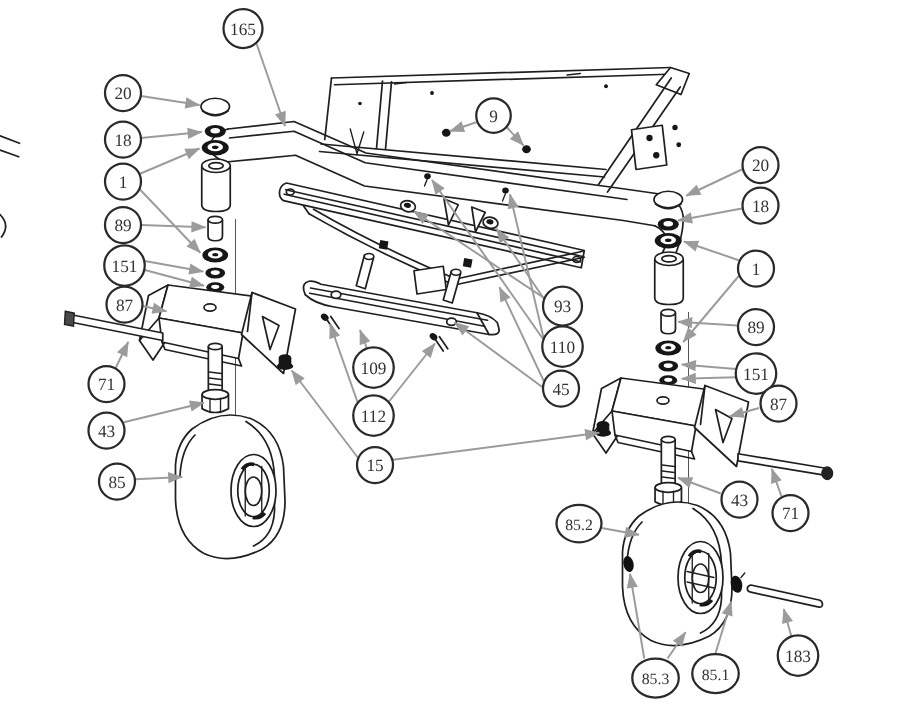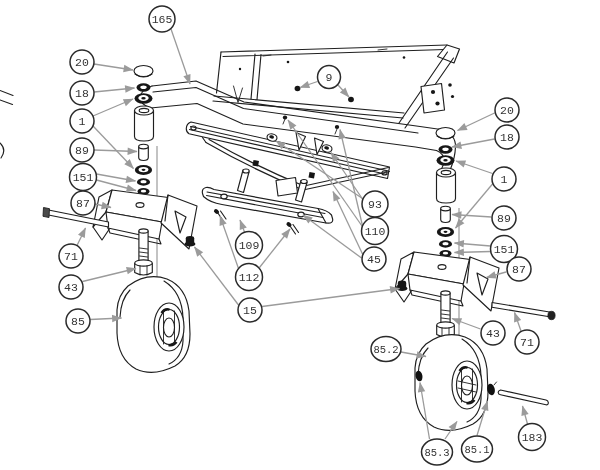--- a/index.html
+++ b/index.html
@@ -1,17 +1,17 @@
 <!DOCTYPE html>
 <html><head>
 <meta charset="utf-8">
 <style>
   html,body{margin:0;padding:0;background:#ffffff;}
   #stage{position:relative;width:600px;height:470px;background:#ffffff;overflow:hidden;
-         font-family:Liberation Mono, monospace;}
+         font-family:Liberation Serif, serif;}
   svg{display:block}
   .ln{fill:none;stroke:#1f1f1f;stroke-width:1.15;stroke-linecap:round;stroke-linejoin:round;}
   .fw{fill:#ffffff;stroke:#1f1f1f;stroke-width:1.15;stroke-linejoin:round;}
   .fd{fill:#161616;stroke:none;}
   .wf{fill:#ffffff;stroke:none;}
   .thin{fill:none;stroke:#555555;stroke-width:0.7;}
   .tick{fill:none;stroke:#1f1f1f;stroke-width:0.9;stroke-linecap:round;}
   .callout-bubble{fill:#ffffff;stroke:#2a2a2a;stroke-width:1.5;}
   .callout-number{fill:#333333;text-anchor:middle;}
   .leader{fill:none;stroke:#9b9b9b;stroke-width:1.3;}

